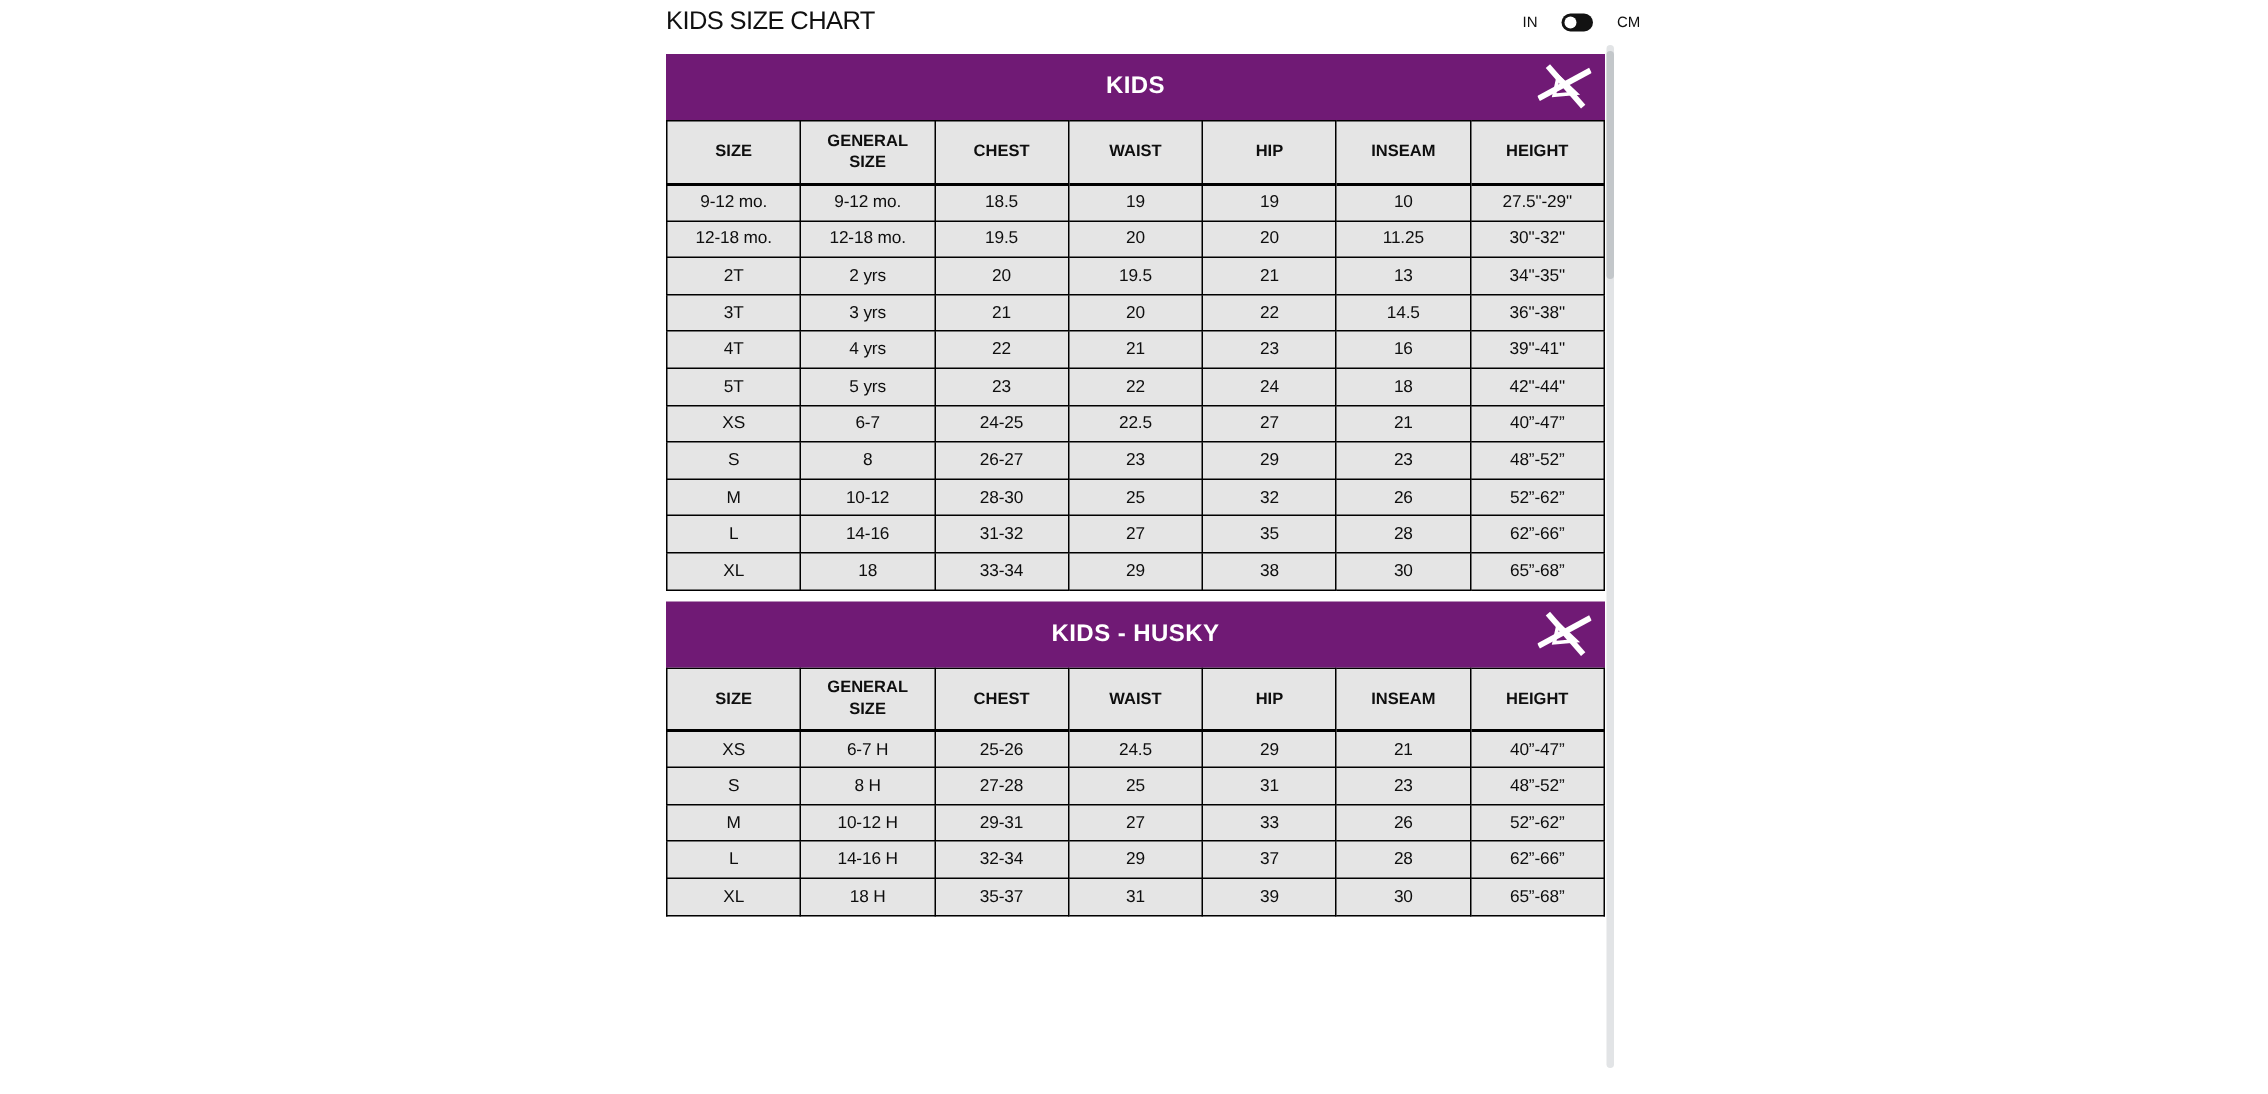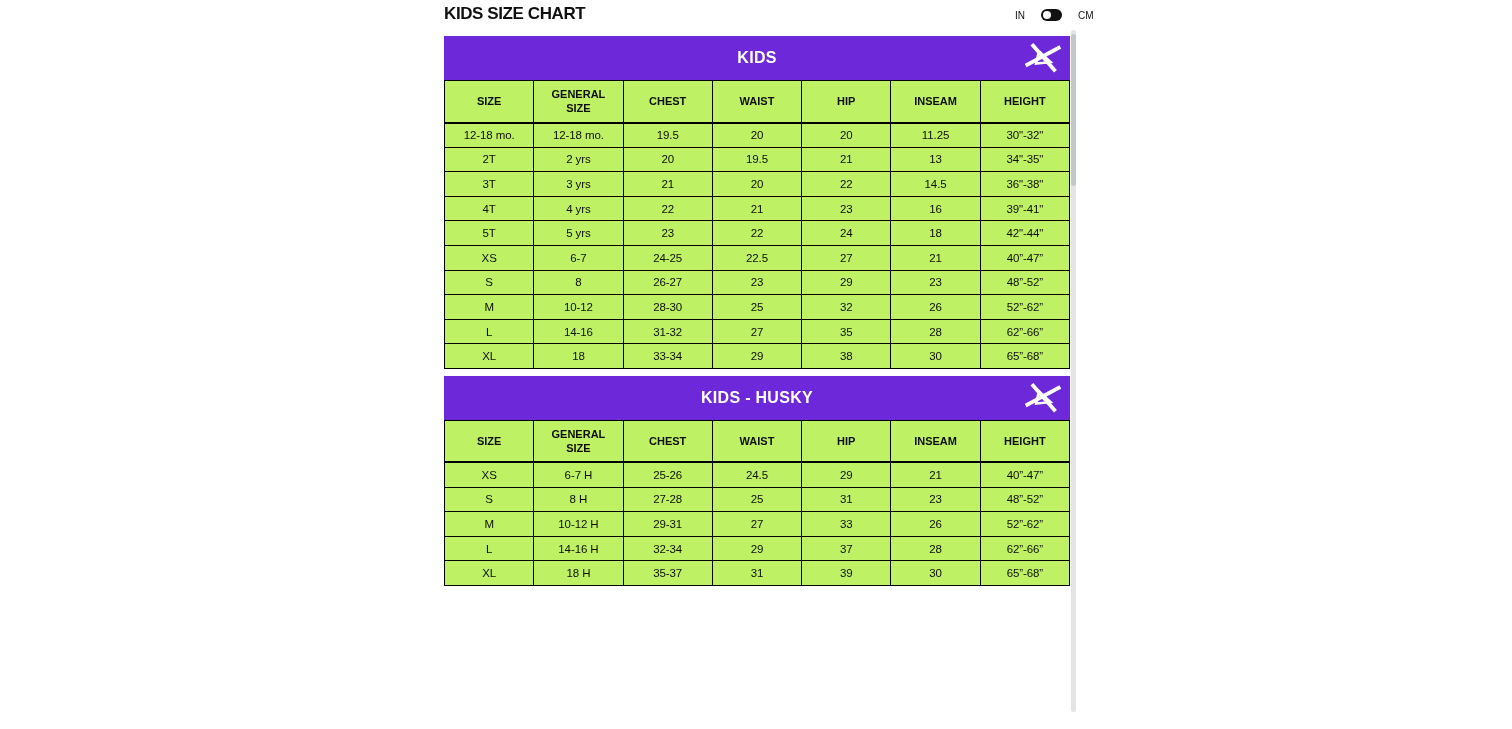--- a/index.html
+++ b/index.html
@@ -2,46 +2,46 @@
 <html><head>
 <meta charset="utf-8">
 <style>
   * { margin:0; padding:0; box-sizing:border-box; }
   html,body { width:1512px; height:729px; background:#fff; overflow:hidden;
     font-family:"Liberation Sans", "DejaVu Sans", sans-serif; color:#141414; }
 
   .page { position:relative; width:1512px; height:729px; }
 
   .page-title { position:absolute; left:444px; top:4px; font-size:17px;
-    font-weight:700; letter-spacing:-0.4px; color:#101010; }
+    font-weight:400; letter-spacing:-0.4px; color:#101010; }
 
   
   .unit-toggle { position:absolute; left:1015px; top:9px; display:flex;
     align-items:center; gap:16px; font-size:10px; font-weight:500; color:#111;
     cursor:pointer; }
   .toggle-pill { position:relative; width:21px; height:12px; background:#121212;
     border-radius:7px; display:inline-block; }
   .toggle-knob { position:absolute; left:2px; top:2px; width:8px; height:8px;
     background:#fff; border-radius:50%; }
 
   
   .tables-col { position:absolute; left:444px; top:36px; width:626px; }
 
   .size-table-section { width:626px; }
   .size-table-section + .size-table-section { margin-top:7px; }
 
-  .table-title-bar { position:relative; height:44px; background:#6d28d9;
+  .table-title-bar { position:relative; height:44px; background:#701a75;
     display:flex; align-items:center; justify-content:center; }
   .table-title-bar .bar-title { color:#fff; font-size:16px; font-weight:800;
     letter-spacing:0.3px; }
   .brand-logo { position:absolute; right:9px; top:50%; transform:translateY(-50%);
     width:36px; height:32px; display:block; }
 
   table.size-table { width:100%; border-collapse:collapse; table-layout:fixed;
-    background:#bef264; }
+    background:#e5e5e5; }
   table.size-table th { height:42px; border:1px solid #000; border-bottom:2px solid #000;
     font-size:11px; font-weight:800; text-align:center; vertical-align:middle;
     padding:2px 13px; line-height:1.3; letter-spacing:0; color:#0e0e0e; }
   table.size-table td { height:24.6px; border:1px solid #000; font-size:11.5px;
     font-weight:400; text-align:center; vertical-align:middle; color:#0e0e0e;
     letter-spacing:-0.1px; padding:0 2px; }
 
   
   .scrollbar-track { position:absolute; left:1071px; top:30px; width:5px;
     height:682px; background:#e2e4e6; border-radius:3px; }
@@ -81,20 +81,29 @@
               <th>GENERAL SIZE</th>
               <th>CHEST</th>
               <th>WAIST</th>
               <th>HIP</th>
               <th>INSEAM</th>
               <th>HEIGHT</th>
             </tr>
           </thead>
         <tbody>
             <tr>
+              <td>9-12 mo.</td>
+              <td>9-12 mo.</td>
+              <td>18.5</td>
+              <td>19</td>
+              <td>19</td>
+              <td>10</td>
+              <td>27.5"-29"</td>
+            </tr>
+            <tr>
               <td>12-18 mo.</td>
               <td>12-18 mo.</td>
               <td>19.5</td>
               <td>20</td>
               <td>20</td>
               <td>11.25</td>
               <td>30"-32"</td>
             </tr>
             <tr>
               <td>2T</td>

